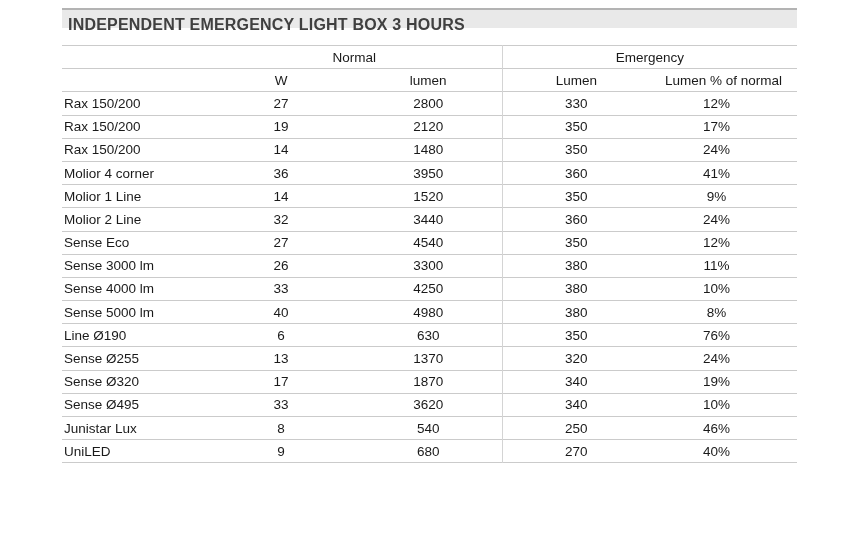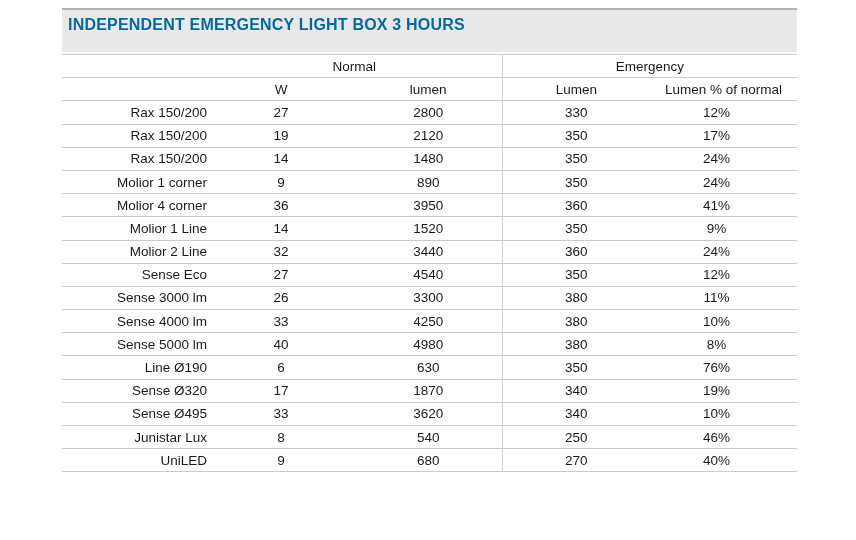--- a/index.html
+++ b/index.html
@@ -13,33 +13,33 @@
     overflow: hidden;
   }
   .page {
     position: absolute;
     left: 62px;
     top: 8px;
     width: 735px;
   }
   .title-bar {
     box-sizing: border-box;
-    height: 44px;
+    height: 20px;
     background: #e9e9e9;
     border-top: 2px solid #b3b3b3;
     line-height: 30px;
     padding-left: 6px;
     font-size: 16px;
     font-weight: bold;
     letter-spacing: 0.2px;
     white-space: nowrap;
-    color: #0369a1;
+    color: #404040;
   }
   table.data-table {
-    margin-top: 2px;
+    margin-top: 17px;
     width: 735px;
     table-layout: fixed;
     border-collapse: collapse;
     font-size: 13.5px;
   }
   col.c-name  { width: 145px; }
   col.c-w     { width: 148px; }
   col.c-lumen { width: 147px; }
   col.c-elum  { width: 148px; }
   col.c-pct   { width: 147px; }
@@ -49,21 +49,21 @@
   th, td {
     height: 22.2px;
     padding: 0;
     font-weight: normal;
     text-align: center;
     vertical-align: middle;
     overflow: hidden;
     white-space: nowrap;
   }
   .name-col {
-    text-align: right;
+    text-align: left;
     padding-left: 2px;
   }
   .divider { border-left: 1px solid #d4d4d4; }
   td.pct-col { padding-right: 14px; }
 </style>
 </head>
 <body>
 
 <div class="page">
   <div class="title-bar">
@@ -107,27 +107,20 @@
           <td class="pct-col">17%</td>
         </tr>
         <tr>
           <td class="name-col">Rax 150/200</td>
           <td>14</td>
           <td>1480</td>
           <td class="divider">350</td>
           <td class="pct-col">24%</td>
         </tr>
         <tr>
-          <td class="name-col">Molior 1 corner</td>
-          <td>9</td>
-          <td>890</td>
-          <td class="divider">350</td>
-          <td class="pct-col">24%</td>
-        </tr>
-        <tr>
           <td class="name-col">Molior 4 corner</td>
           <td>36</td>
           <td>3950</td>
           <td class="divider">360</td>
           <td class="pct-col">41%</td>
         </tr>
         <tr>
           <td class="name-col">Molior 1 Line</td>
           <td>14</td>
           <td>1520</td>
@@ -170,20 +163,27 @@
           <td class="pct-col">8%</td>
         </tr>
         <tr>
           <td class="name-col">Line Ø190</td>
           <td>6</td>
           <td>630</td>
           <td class="divider">350</td>
           <td class="pct-col">76%</td>
         </tr>
         <tr>
+          <td class="name-col">Sense Ø255</td>
+          <td>13</td>
+          <td>1370</td>
+          <td class="divider">320</td>
+          <td class="pct-col">24%</td>
+        </tr>
+        <tr>
           <td class="name-col">Sense Ø320</td>
           <td>17</td>
           <td>1870</td>
           <td class="divider">340</td>
           <td class="pct-col">19%</td>
         </tr>
         <tr>
           <td class="name-col">Sense Ø495</td>
           <td>33</td>
           <td>3620</td>

